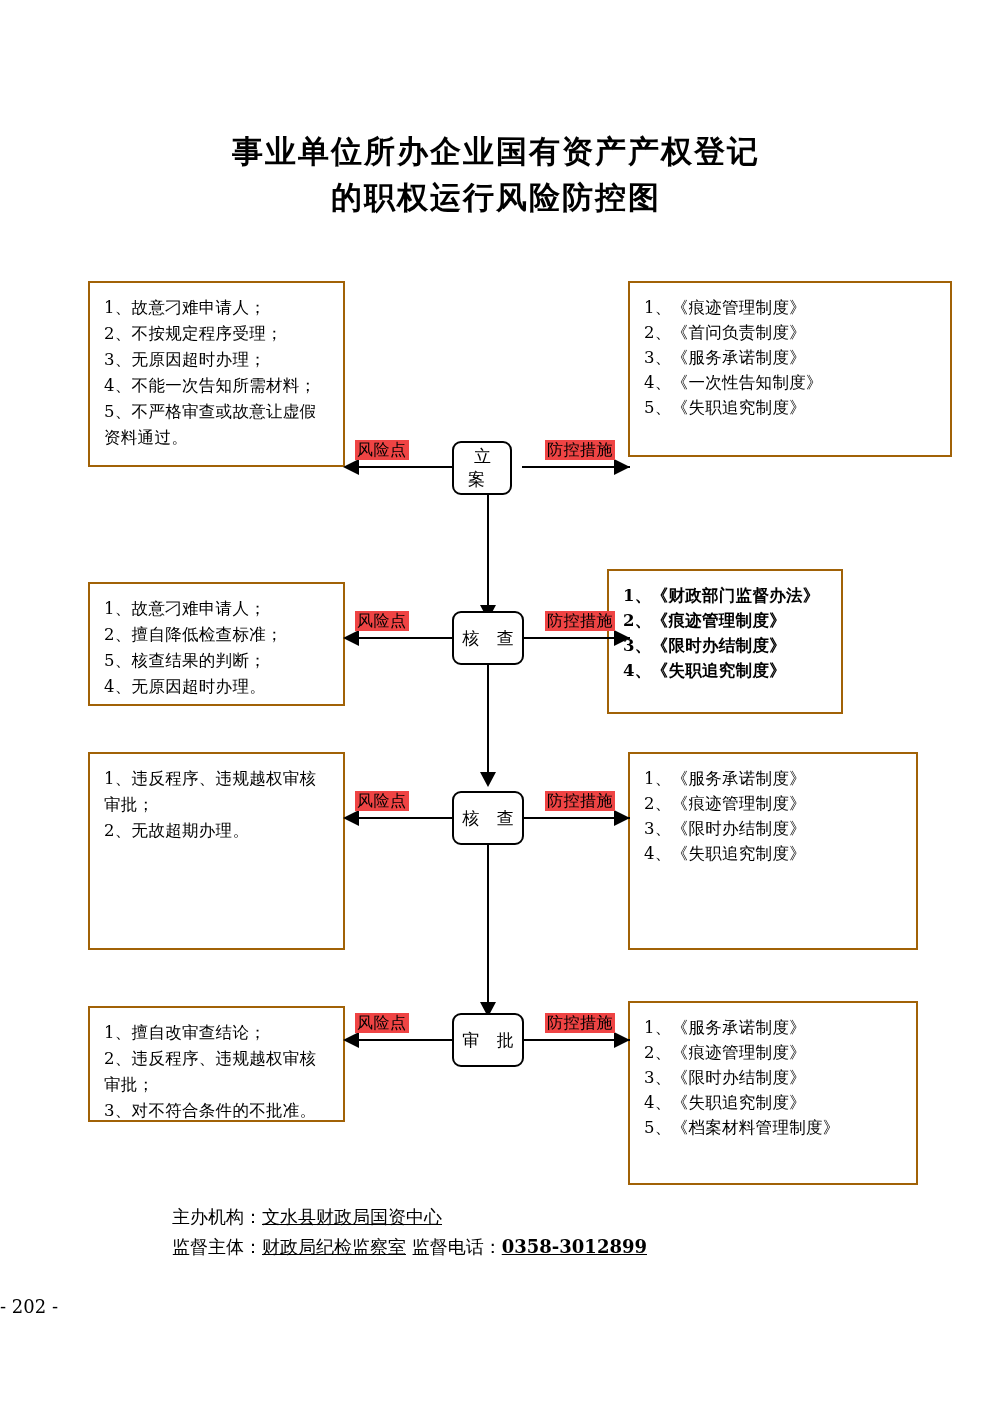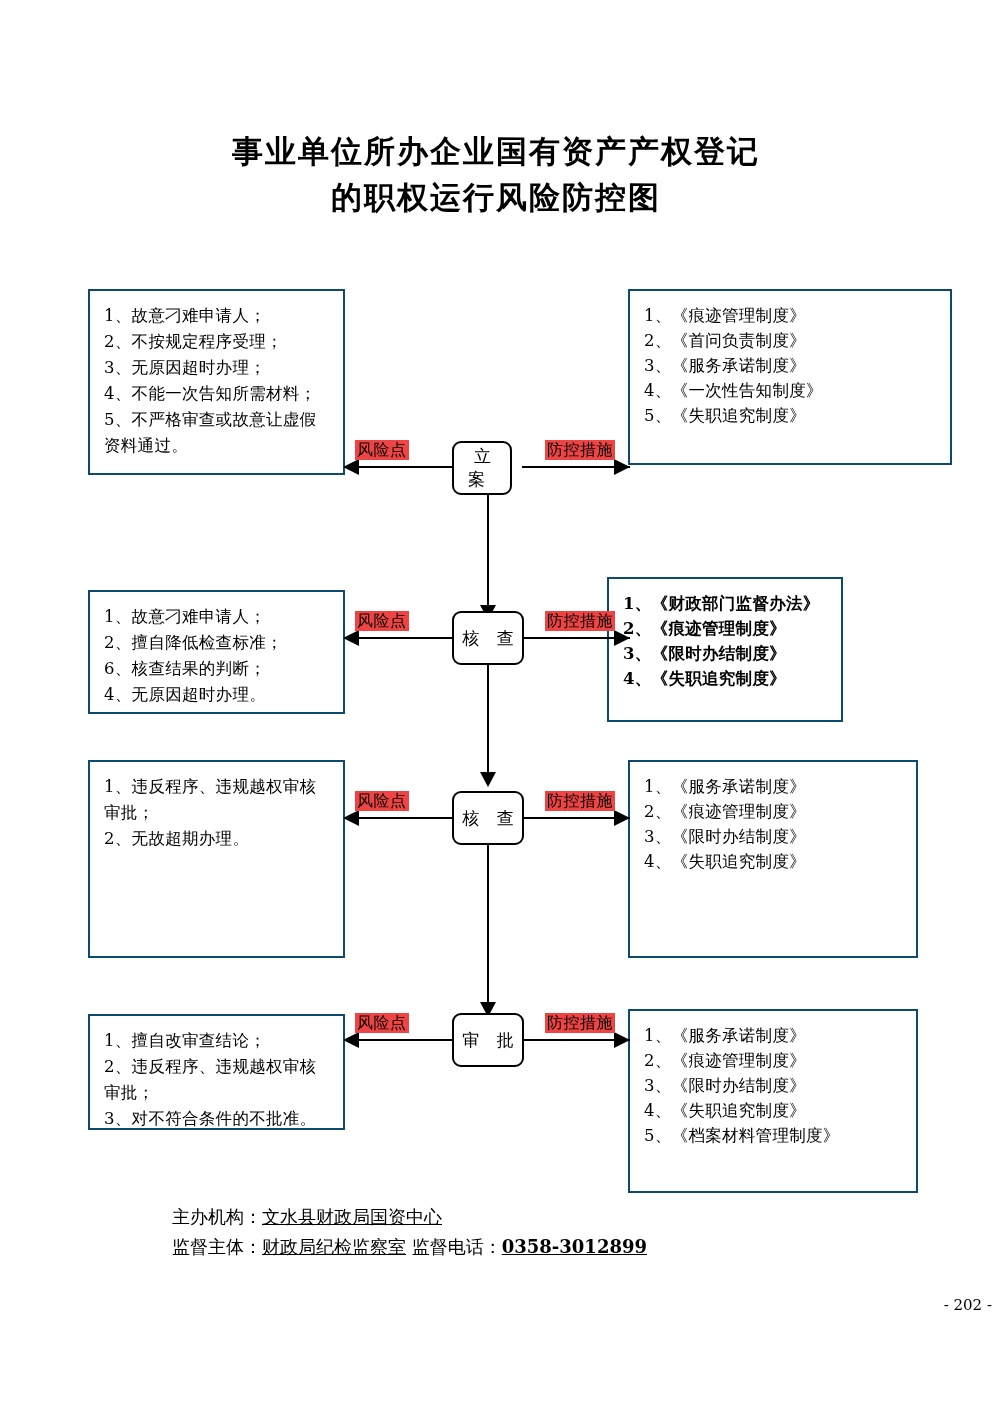--- a/index.html
+++ b/index.html
@@ -39,24 +39,23 @@
     left: 0;
     top: 0;
     width: 992px;
     height: 1403px;
   }
 
   
   .txt-box {
     position: absolute;
     box-sizing: border-box;
-    border: 2px solid #0c4a6e;
+    border: 2px solid #a16207;
     background: #ffffff;
     padding: 12px 20px 6px 14px;
-    margin-top: 8px;
   }
   .txt-box .line {
     font-size: 16.5px;
     line-height: 26px;
     white-space: nowrap;
     letter-spacing: 0.3px;
   }
   .txt-box.measures .line {
     line-height: 25px;
   }
@@ -139,22 +138,22 @@
     white-space: nowrap;
   }
   .u { text-decoration: underline; }
   .u-bold { text-decoration: underline; font-weight: bold; }
 
   .page-number {
     position: absolute;
     left: 0;
     top: 1296px;
     width: 992px;
-    text-align: right;
-    font-size: 15px;
+    text-align: left;
+    font-size: 18px;
   }
 </style>
 </head>
 <body>
 
 <div class="title-block">
   <div class="title-line">事业单位所办企业国有资产产权登记</div>
   <div class="title-line">的职权运行风险防控图</div>
 </div>
 
@@ -187,21 +186,21 @@
   <div class="hline" style="left:522px; top:466px; width:108px;"></div>
   <div class="arrow-right" style="left:614px; top:459px;"></div>
   <div class="conn-label" style="left:545px; top:440px;">防控措施</div>
 
   <div class="vline" style="left:487px; top:495px; height:113px;"></div>
   <div class="arrow-down" style="left:480px; top:605px;"></div>
 
   <div class="txt-box risks" style="left:88px; top:582px; width:257px; height:124px;">
     <div class="line">1、故意刁难申请人；</div>
     <div class="line">2、擅自降低检查标准；</div>
-    <div class="line">6、核查结果的判断；</div>
+    <div class="line">5、核查结果的判断；</div>
     <div class="line">4、无原因超时办理。</div>
   </div>
 
   <div class="txt-box measures" style="left:607px; top:569px; width:236px; height:145px;font-weight:bold;">
     <div class="line">1、《财政部门监督办法》</div>
     <div class="line">2、《痕迹管理制度》</div>
     <div class="line">3、《限时办结制度》</div>
     <div class="line">4、《失职追究制度》</div>
   </div>
 

